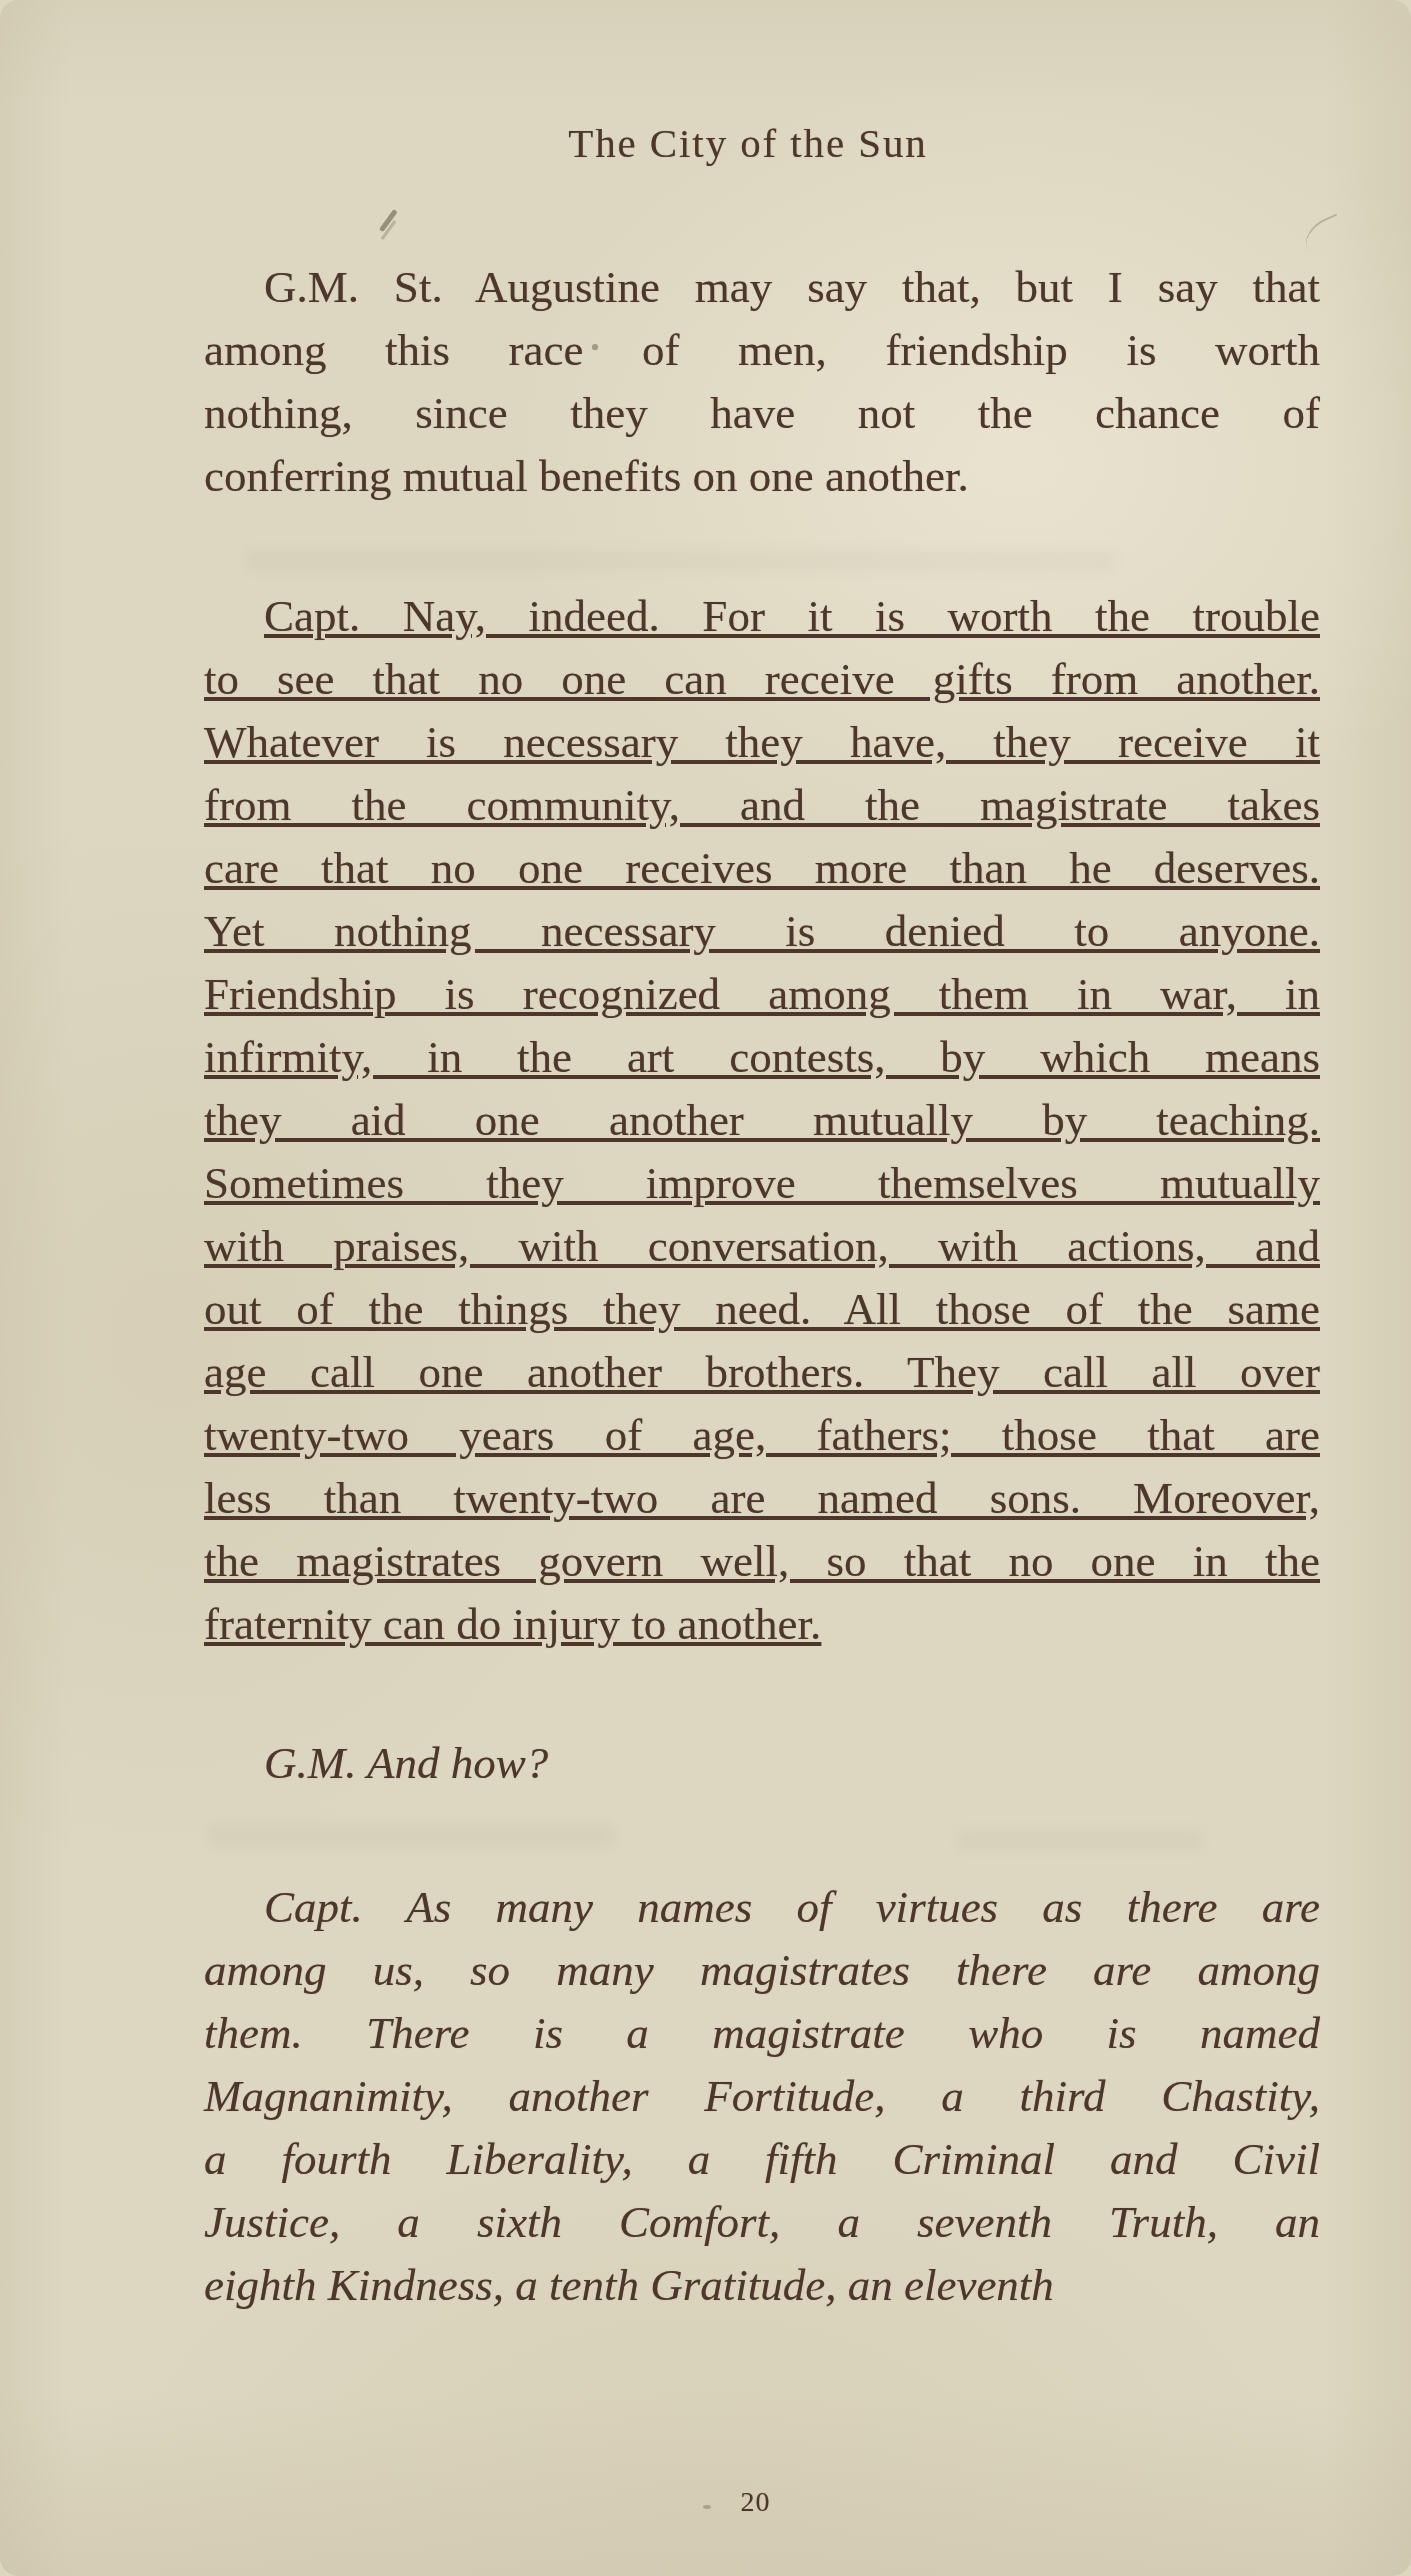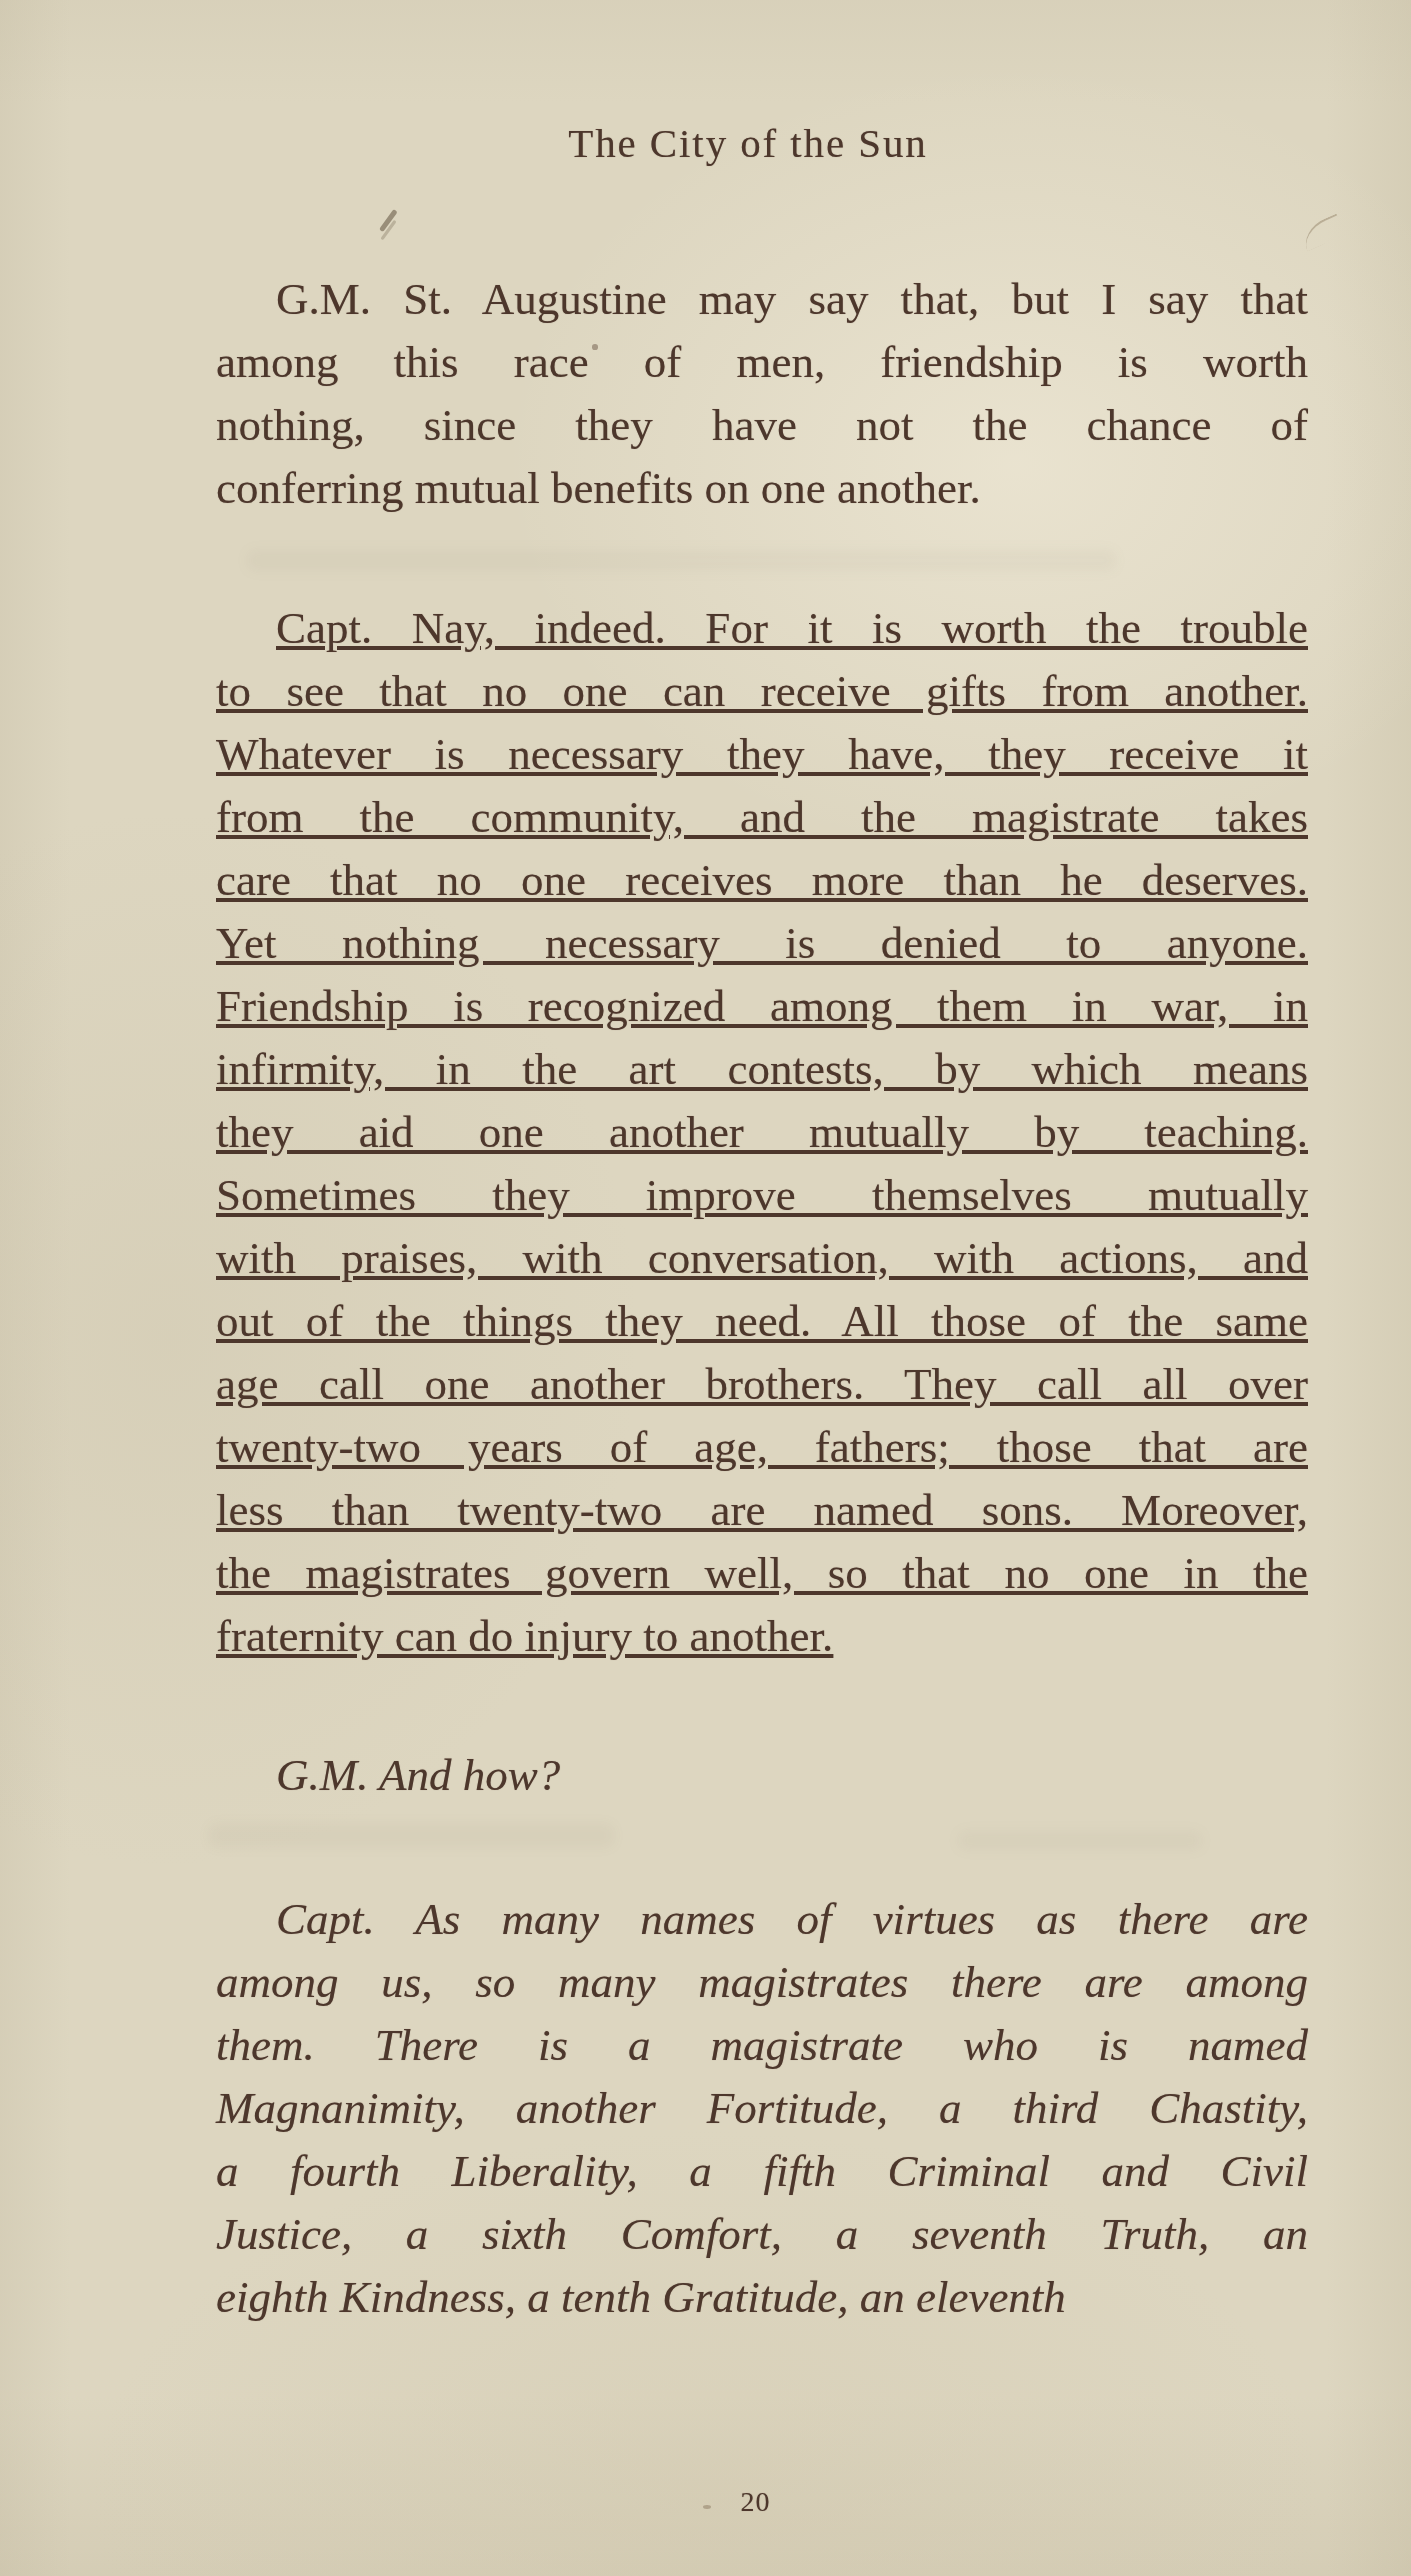--- a/index.html
+++ b/index.html
@@ -14,20 +14,21 @@
     overflow: hidden;
     background:
       radial-gradient(852px 663px at 72% 18%, rgba(248,242,226,0.45), rgba(248,242,226,0) 60%),
       radial-gradient(758px 852px at 12% 52%, rgba(200,191,166,0.30), rgba(200,191,166,0) 62%),
       radial-gradient(947px 568px at 50% 97%, rgba(207,198,172,0.35), rgba(207,198,172,0) 65%),
       linear-gradient(to right, rgba(186,177,152,0.22) 0%, rgba(186,177,152,0) 5%, rgba(186,177,152,0) 94%, rgba(193,184,157,0.28) 100%),
       linear-gradient(to bottom, rgba(190,181,155,0.16) 0%, rgba(190,181,155,0) 4%, rgba(190,181,155,0) 93%, rgba(193,183,156,0.30) 100%),
       #ddd6c0;
     font-family: "Liberation Serif", "DejaVu Serif", serif;
     color: var(--ink, #4d372c);
+    border-radius: 19px;
   }
   .running-header {
     position: absolute;
     left: 189px;
     top: 119px;
     width: 1118px;
     text-align: center;
     font-size: 41px;
     letter-spacing: 1.9px;
     line-height: 49px;
@@ -35,21 +36,21 @@
   }
   .content {
     position: absolute;
     left: 204px;
     top: 256px;
     width: 1116px;
     font-size: 45px;
     line-height: 63px;
     text-shadow: 0 0 0.9px rgba(77,55,43,0.42);
   }
-  .paragraph { margin: 12px; }
+  .paragraph { margin: 0; }
   .paragraph:nth-child(2) { margin-top: 77px; text-decoration: underline; }
   .paragraph:nth-child(3) { margin-top: 76px; font-style: italic; }
   .paragraph:nth-child(4) { margin-top: 81px; font-style: italic; }
   .line {
     text-align: justify;
     text-align-last: justify;
   }
   .line.first { padding-left: 60px; }
   .line.last { text-align-last: left; }
   .page-number {

